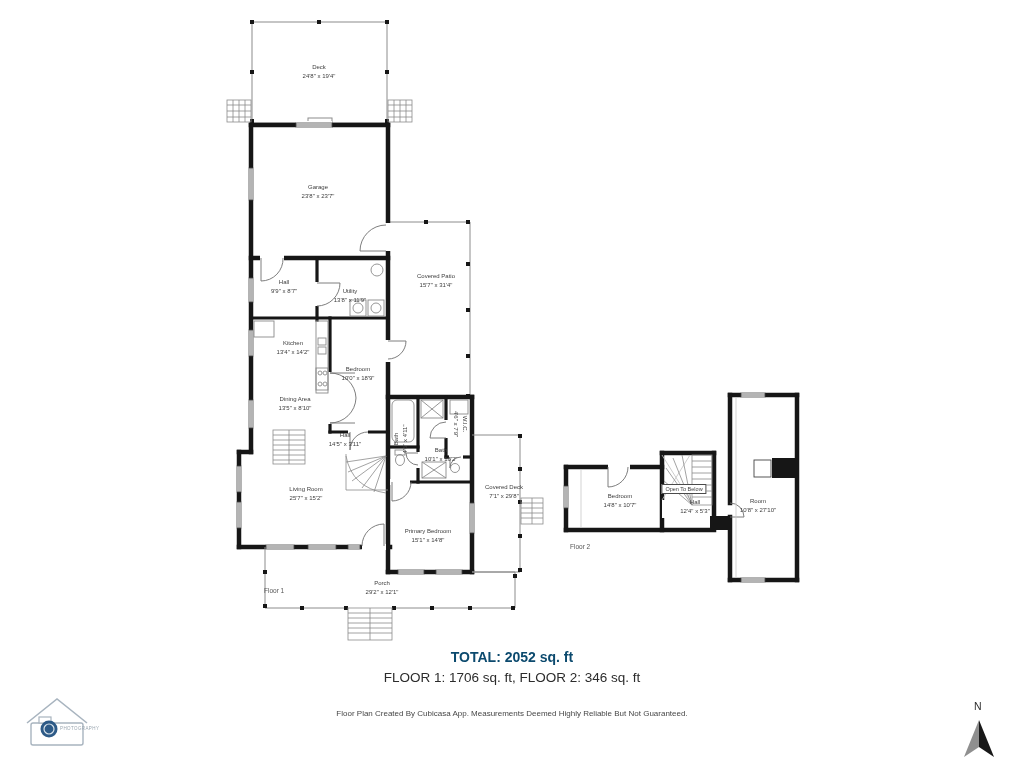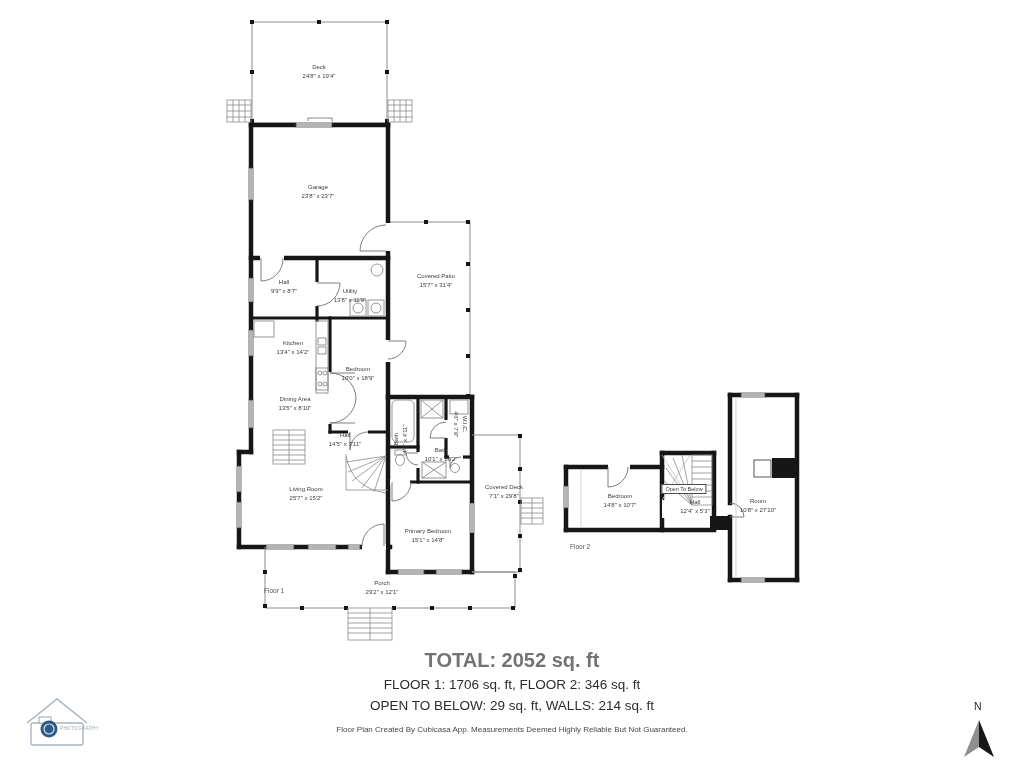--- a/index.html
+++ b/index.html
@@ -12,23 +12,23 @@
   .room-label .rname,.room-label .rdims{display:block;}
   .room-label.vert-l{transform:translate(-50%,-50%) rotate(-90deg);}
   .room-label.vert-r{transform:translate(-50%,-50%) rotate(90deg);}
 
   .floor-tag{position:absolute;font-size:6.5px;color:#565656;white-space:nowrap;}
 
   .otb-label{position:absolute;transform:translate(-50%,-50%);border:1px solid #4a4a4a;
              background:#fff;font-size:5.5px;color:#3d3d3d;padding:1px 3px;white-space:nowrap;}
 
   .summary{position:absolute;left:0;right:0;top:649px;text-align:center;color:#252525;}
-  .summary .total{font-size:20px;font-weight:bold;color:#737373;margin:0 0 3px 0;}
+  .summary .total{font-size:14px;font-weight:bold;color:#0c4a6e;margin:0 0 3px 0;}
   .summary .sline{font-size:13.5px;line-height:17px;color:#2c2c2c;margin:4px;}
-  .summary .sfooter{font-size:8px;color:#474747;margin-top:11px;}
+  .summary .sfooter{font-size:8px;color:#474747;margin-top:23px;}
 
   .compass-n{position:absolute;left:974px;top:700px;font-size:10.5px;color:#2e2e2e;}
   .logo-text{position:absolute;left:60px;top:726px;font-size:4.5px;color:#9aa6b0;
              letter-spacing:.4px;}
 </style>
 </head>
 <body>
 
 <div class="canvas">
 
@@ -386,20 +386,19 @@
 </div>
 <div class="room-label" style="left:758px;top:497px">
   <span class="rname">Room</span>
   <span class="rdims">10'8" x 27'10"</span>
 </div>
 <div class="floor-tag" style="left:570px;top:543px">Floor 2</div>
 
 <div class="summary">
   <p class="total">TOTAL: 2052 sq. ft</p>
   <p class="sline">FLOOR 1: 1706 sq. ft, FLOOR 2: 346 sq. ft</p>
-  <p class="sline">OPEN TO BELOW: 29 sq. ft, WALLS: 214 sq. ft</p>
   <p class="sfooter">Floor Plan Created By Cubicasa App. Measurements Deemed Highly Reliable But Not Guaranteed.</p>
 </div>
 
 <div class="compass-n">N</div>
 <div class="logo-text">PHOTOGRAPHY</div>
 
 </div>
 
 </body></html>

